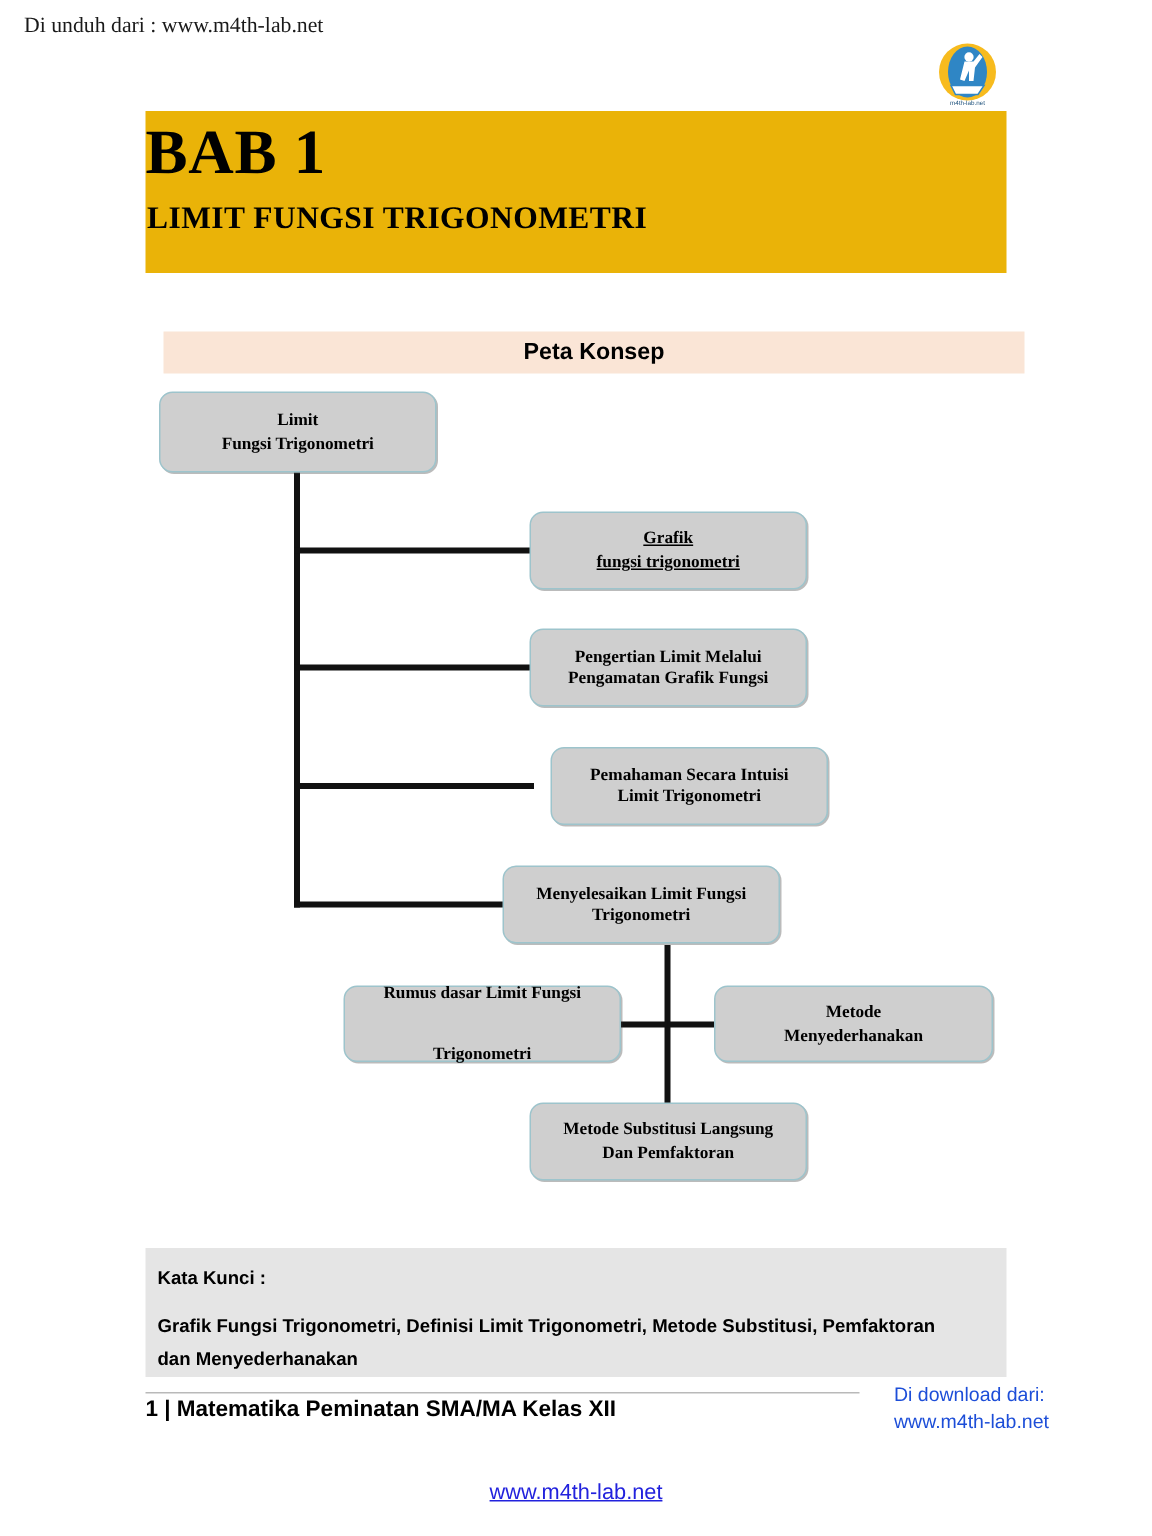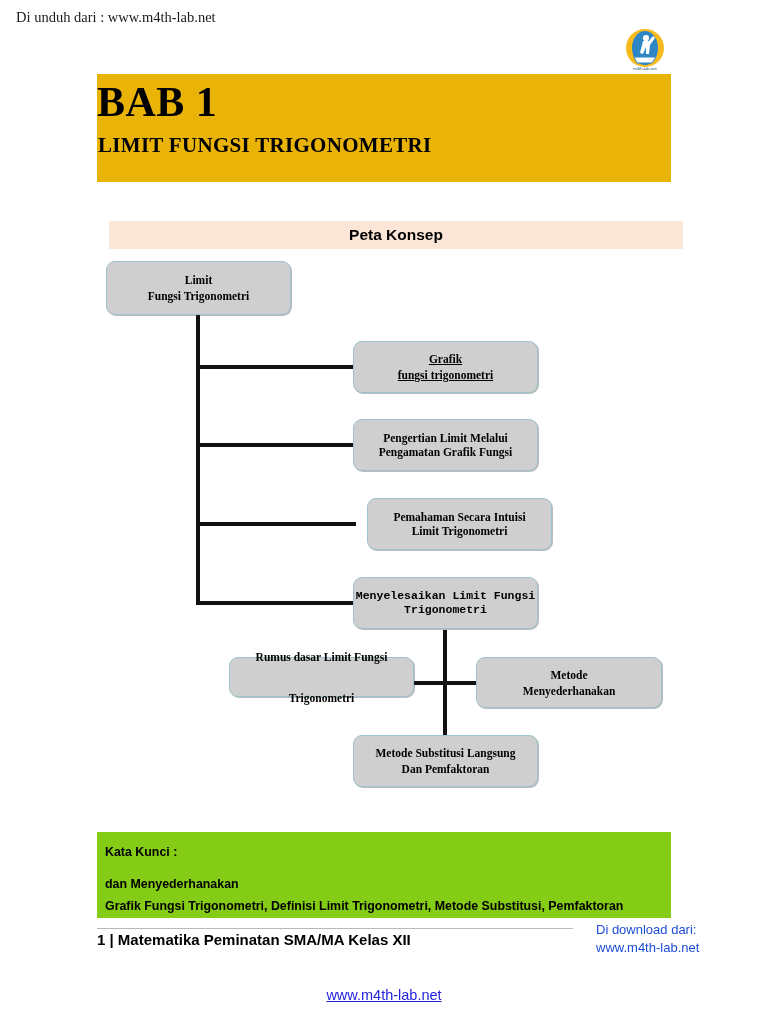--- a/index.html
+++ b/index.html
@@ -128,21 +128,21 @@
     background: #111111;
   }
 
   
   .katakunci {
     position: absolute;
     left: 97px;
     top: 832px;
     width: 574px;
     height: 86px;
-    background: #84cc16;
+    background: #e5e5e5;
     font-family: "Liberation Sans", sans-serif;
     font-size: 12.4px;
     font-weight: bold;
     color: #000;
     padding: 9px 8px 0 8px;
     box-sizing: border-box;
     line-height: 22px;
   }
   .kk-title { margin-bottom: 10px; }
   .kk-body  { }
@@ -246,44 +246,44 @@
   <div class="node tight" style="left:353px; top:419px; width:185px; height:52px;">
     <span class="l1">Pengertian Limit Melalui</span>
     <span>Pengamatan Grafik Fungsi</span>
   </div>
 
   <div class="node tight" style="left:367px; top:498px; width:185px; height:52px;">
     <span class="l1">Pemahaman Secara Intuisi</span>
     <span>Limit Trigonometri</span>
   </div>
 
-  <div class="node tight" style="left:353px; top:577px; width:185px; height:52px;font-family:Liberation Mono, monospace;">
+  <div class="node tight" style="left:335px; top:577px; width:185px; height:52px;">
     <span class="l1">Menyelesaikan Limit Fungsi</span>
     <span>Trigonometri</span>
   </div>
 
-  <div class="node tight" style="left:229px; top:657px; width:185px; height:40px;gap:27px;">
+  <div class="node tight" style="left:229px; top:657px; width:185px; height:51px;gap:27px;">
     <span class="l1">Rumus dasar Limit Fungsi</span>
     <span>Trigonometri</span>
   </div>
 
   <div class="node" style="left:353px; top:735px; width:185px; height:52px;">
     <span class="l1">Metode Substitusi Langsung</span>
     <span>Dan Pemfaktoran</span>
   </div>
 
   <div class="node" style="left:476px; top:657px; width:186px; height:51px;">
     <span class="l1">Metode</span>
     <span>Menyederhanakan</span>
   </div>
 
   <div class="katakunci">
     <div class="kk-title">Kata Kunci :</div>
+    <div class="kk-body">Grafik Fungsi Trigonometri, Definisi Limit Trigonometri, Metode Substitusi, Pemfaktoran</div>
     <div class="kk-body">dan Menyederhanakan</div>
-    <div class="kk-body">Grafik Fungsi Trigonometri, Definisi Limit Trigonometri, Metode Substitusi, Pemfaktoran</div>
   </div>
 
   <div class="footrule"></div>
   <div class="footleft">1 |  Matematika Peminatan SMA/MA Kelas XII</div>
   <div class="footright">
     <div>Di download dari:</div>
     <div>www.m4th-lab.net</div>
   </div>
   <a class="bottomlink" href="#">www.m4th-lab.net</a>
 

